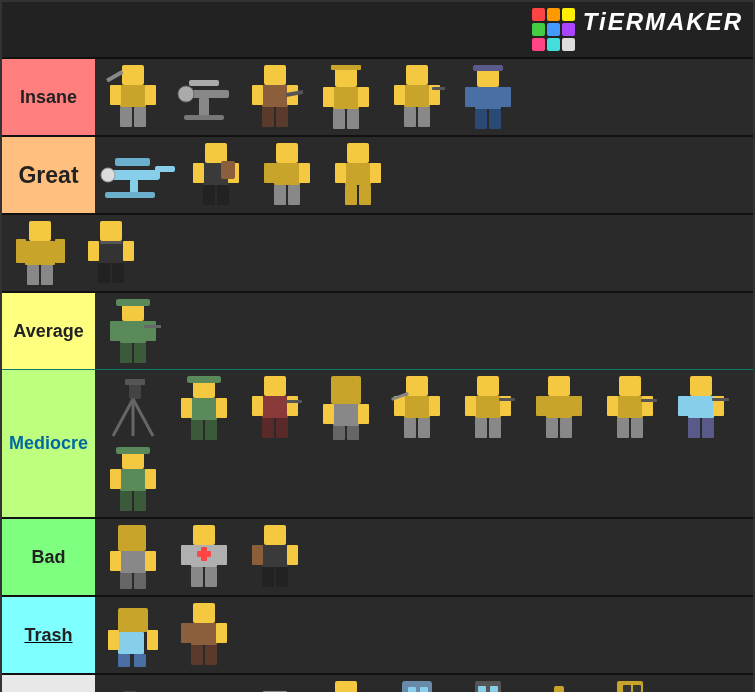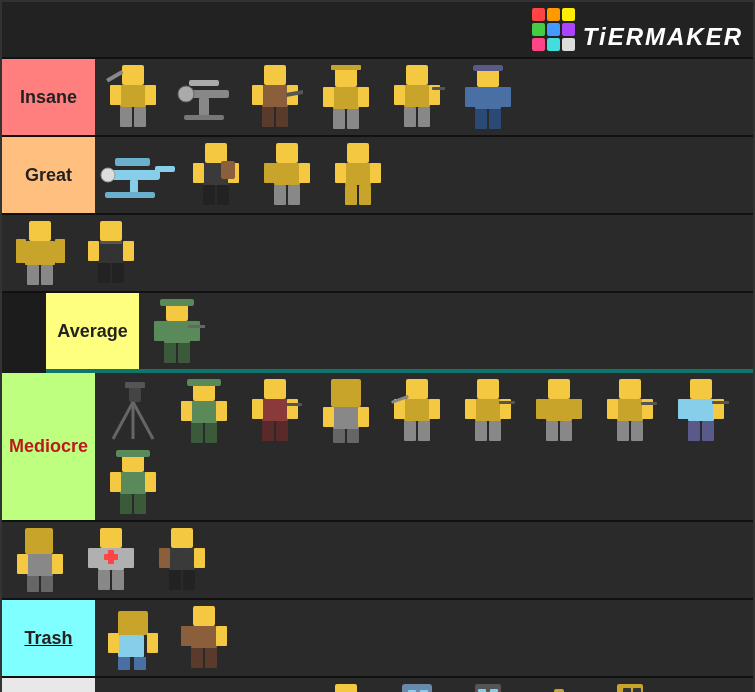--- a/index.html
+++ b/index.html
@@ -14,21 +14,21 @@
       border-bottom: 2px solid #111;
       min-height: 70px;
     }
   </style>
 </head>
 <body>
 
 <div style="width:755px; background:#1c1c1c; border: 2px solid #333;">
 
   <div style="display:flex; align-items:center; justify-content:flex-end; background:#222; padding:6px 10px; border-bottom:2px solid #111; min-height:55px;">
-    <div style="display:flex; align-items:flex-end; gap:8px;">
+    <div style="display:flex; align-items:flex-start; gap:8px;">
       <div style="display:grid; grid-template-columns:repeat(3,13px); grid-template-rows:repeat(3,13px); gap:2px;">
         <div style="background:#ff4444; border-radius:2px;"></div>
         <div style="background:#ff9900; border-radius:2px;"></div>
         <div style="background:#ffee00; border-radius:2px;"></div>
         <div style="background:#44cc44; border-radius:2px;"></div>
         <div style="background:#4499ff; border-radius:2px;"></div>
         <div style="background:#aa44ff; border-radius:2px;"></div>
         <div style="background:#ff4488; border-radius:2px;"></div>
         <div style="background:#44dddd; border-radius:2px;"></div>
         <div style="background:#dddddd; border-radius:2px;"></div>
@@ -105,21 +105,21 @@
           <rect x="4" y="22" width="11" height="20" rx="1" fill="#4a6fa5"></rect>
           <rect x="39" y="22" width="11" height="20" rx="1" fill="#4a6fa5"></rect>
           <rect x="14" y="44" width="12" height="20" rx="1" fill="#2a4a75"></rect>
           <rect x="28" y="44" width="12" height="20" rx="1" fill="#2a4a75"></rect>
         </svg>
       </div>
     </div>
   </div>
 
   <div style="display:flex; border-bottom:2px solid #111;">
-    <div style="width:93px; min-width:93px; background:#ffbf7f; display:flex; align-items:center; justify-content:center; font-size:18px; font-weight:bold; color:#222; padding:17px; min-height:70px;">
+    <div style="width:93px; min-width:93px; background:#ffbf7f; display:flex; align-items:center; justify-content:center; font-size:23px; font-weight:bold; color:#222; padding:17px; min-height:70px;">
       <span>Great</span>
     </div>
     <div style="flex:1; display:flex; flex-wrap:wrap; align-items:center; background:#2a2a2a; padding:4px; gap:3px; min-height:70px;">
       <div style="width:80px;height:68px;display:flex;align-items:center;justify-content:center;">
         <svg width="78" height="55" viewBox="0 0 78 55">
           <rect x="5" y="22" width="55" height="10" rx="3" fill="#87CEEB"></rect>
           <rect x="15" y="10" width="35" height="8" rx="2" fill="#6ab0cc"></rect>
           <rect x="55" y="18" width="20" height="6" rx="2" fill="#87CEEB"></rect>
           <rect x="30" y="32" width="8" height="15" rx="1" fill="#87CEEB"></rect>
           <rect x="5" y="44" width="50" height="6" rx="2" fill="#6ab0cc"></rect>
@@ -179,42 +179,42 @@
           <rect x="4" y="20" width="11" height="20" rx="1" fill="#f5c842"></rect>
           <rect x="39" y="20" width="11" height="20" rx="1" fill="#f5c842"></rect>
           <rect x="14" y="42" width="12" height="20" rx="1" fill="#222"></rect>
           <rect x="28" y="42" width="12" height="20" rx="1" fill="#222"></rect>
           <rect x="16" y="20" width="22" height="3" rx="1" fill="#555"></rect>
         </svg>
       </div>
     </div>
   </div>
 
-  <div style="display:flex; border-bottom:4px solid #0f766e;margin-left:44px;">
+  <div style="display:flex; border-bottom:1px solid #0f766e;">
     <div style="width:93px; min-width:93px; background:#ffff7f; display:flex; align-items:center; justify-content:center; font-size:18px; font-weight:bold; color:#222; padding:5px; min-height:70px;">
       <span>Average</span>
     </div>
     <div style="flex:1; display:flex; flex-wrap:wrap; align-items:center; background:#2a2a2a; padding:4px; gap:3px; min-height:70px;">
       <div style="width:68px;height:68px;display:flex;align-items:center;justify-content:center;">
         <svg width="55" height="65" viewBox="0 0 55 65">
           <rect x="16" y="2" width="22" height="20" rx="2" fill="#f5c842"></rect>
           <rect x="10" y="0" width="34" height="7" rx="2" fill="#5a8a5a"></rect>
           <rect x="14" y="22" width="26" height="22" rx="1" fill="#5a8a5a"></rect>
           <rect x="4" y="22" width="11" height="20" rx="1" fill="#5a8a5a"></rect>
           <rect x="39" y="22" width="11" height="20" rx="1" fill="#5a8a5a"></rect>
           <rect x="14" y="44" width="12" height="20" rx="1" fill="#3a5a3a"></rect>
           <rect x="28" y="44" width="12" height="20" rx="1" fill="#3a5a3a"></rect>
           <rect x="38" y="26" width="18" height="3" rx="1" fill="#666"></rect>
         </svg>
       </div>
     </div>
   </div>
 
   <div style="display:flex; border-bottom:2px solid #111;">
-    <div style="width:93px; min-width:93px; background:#bfff7f; display:flex; align-items:center; justify-content:center; font-size:18px; font-weight:bold; color:#b91c1c; padding:5px; min-height:140px;">
+    <div style="width:93px; min-width:93px; background:#bfff7f; display:flex; align-items:center; justify-content:center; font-size:18px; font-weight:bold; color:#0369a1; padding:5px; min-height:140px;">
       <span>Mediocre</span>
     </div>
     <div style="flex:1; display:flex; flex-wrap:wrap; align-items:flex-start; background:#2a2a2a; padding:4px; gap:3px; min-height:140px;">
 
       <div style="width:68px;height:68px;display:flex;align-items:center;justify-content:center;">
         <svg width="60" height="65" viewBox="0 0 60 65">
           <rect x="26" y="5" width="12" height="18" rx="2" fill="#444"></rect>
           <rect x="22" y="3" width="20" height="6" rx="1" fill="#555"></rect>
           <line x1="30" y1="23" x2="10" y2="60" stroke="#666" stroke-width="3"></line>
           <line x1="30" y1="23" x2="30" y2="60" stroke="#666" stroke-width="3"></line>
@@ -316,20 +316,23 @@
           <rect x="4" y="22" width="11" height="20" rx="1" fill="#f5c842"></rect>
           <rect x="39" y="22" width="11" height="20" rx="1" fill="#f5c842"></rect>
           <rect x="14" y="44" width="12" height="20" rx="1" fill="#3a5a3a"></rect>
           <rect x="28" y="44" width="12" height="20" rx="1" fill="#3a5a3a"></rect>
         </svg>
       </div>
     </div>
   </div>
 
   <div style="display:flex; border-bottom:2px solid #111;">
+    <div style="width:93px; min-width:93px; background:#7fff7f; display:flex; align-items:center; justify-content:center; font-size:18px; font-weight:bold; color:#222; padding:5px; min-height:70px;">
+      <span>Bad</span>
+    </div>
     <div style="flex:1; display:flex; flex-wrap:wrap; align-items:center; background:#2a2a2a; padding:4px; gap:3px; min-height:70px;">
       <div style="width:68px;height:68px;display:flex;align-items:center;justify-content:center;">
         <svg width="55" height="65" viewBox="0 0 55 65">
           <rect x="12" y="0" width="28" height="26" rx="2" fill="#c8a42a"></rect>
           <rect x="14" y="26" width="26" height="22" rx="1" fill="#888"></rect>
           <rect x="4" y="26" width="11" height="20" rx="1" fill="#f5c842"></rect>
           <rect x="39" y="26" width="11" height="20" rx="1" fill="#f5c842"></rect>
           <rect x="14" y="48" width="12" height="16" rx="1" fill="#666"></rect>
           <rect x="28" y="48" width="12" height="16" rx="1" fill="#666"></rect>
         </svg>

